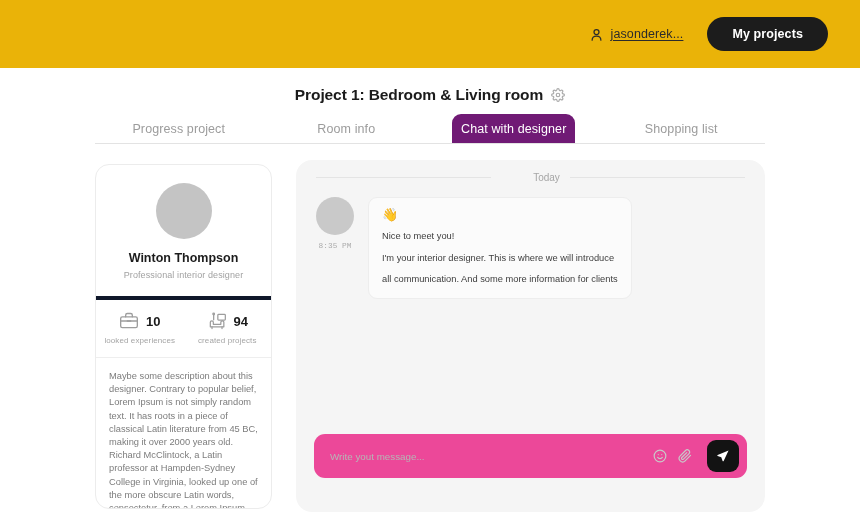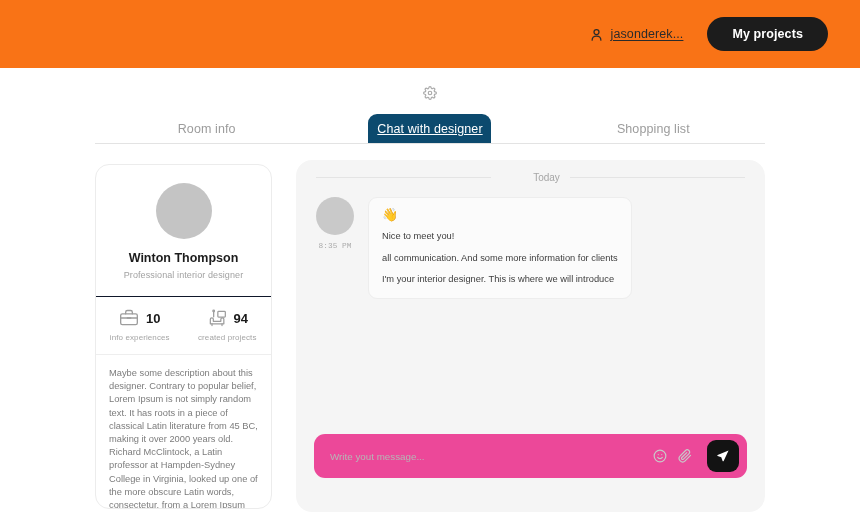--- a/index.html
+++ b/index.html
@@ -16,21 +16,21 @@
     color: #1a1a1a;
     position: relative;
   }
 
   
   .header {
     position: absolute;
     top: 0; left: 0;
     width: 860px;
     height: 68px;
-    background: #f97316;
+    background: #eab308;
     display: flex;
     align-items: center;
     justify-content: flex-end;
     padding-right: 32px;
   }
 
   .account {
     display: flex;
     align-items: center;
     gap: 7px;
@@ -109,27 +109,26 @@
     align-items: center;
     justify-content: center;
     font-size: 12.5px;
     color: #9c9c9c;
     cursor: pointer;
     height: 29px;
     letter-spacing: .1px;
   }
 
   .tab.active {
-    background: #0c4a6e;
+    background: #701a75;
     color: #ffffff;
     border-radius: 9px 9px 0 0;
     font-weight: normal;
     max-width: 123px;
     margin: 0 auto;
-    text-decoration: underline;
   }
 
   .tab-slot {
     flex: 1;
     display: flex;
     justify-content: center;
     align-items: flex-end;
   }
 
   
@@ -141,21 +140,21 @@
     height: 345px;
     background: #ffffff;
     border: 1px solid #ececec;
     border-radius: 14px;
     overflow: hidden;
   }
 
   .designer-top {
     padding: 18px 12px 16px;
     text-align: center;
-    border-bottom: 1px solid #0f172a;
+    border-bottom: 4px solid #0f172a;
   }
 
   .avatar-large {
     width: 56px;
     height: 56px;
     border-radius: 50%;
     background: #c4c4c4;
     margin: 0 auto 12px;
   }
 
@@ -366,29 +365,33 @@
         <circle cx="12" cy="8" r="4"></circle>
         <path d="M5 21c0-4 3.2-6.5 7-6.5S19 17 19 21"></path>
       </svg>
     </span>
     <span class="account-name">jasonderek...</span>
   </div>
   <button class="my-projects-btn">My projects</button>
 </div>
 
 <div class="title-row">
+  <span class="page-title">Project 1: Bedroom &amp; Living room</span>
   <span class="gear-icon">
     <svg viewBox="0 0 24 24" fill="none" stroke="currentColor" stroke-width="2" stroke-linecap="round" stroke-linejoin="round" width="14" height="14">
       <circle cx="12" cy="12" r="3"></circle>
       <path d="M19.4 15a1.65 1.65 0 0 0 .33 1.82l.06.06a2 2 0 1 1-2.83 2.83l-.06-.06a1.65 1.65 0 0 0-1.82-.33 1.65 1.65 0 0 0-1 1.51V21a2 2 0 1 1-4 0v-.09A1.65 1.65 0 0 0 9 19.4a1.65 1.65 0 0 0-1.82.33l-.06.06a2 2 0 1 1-2.83-2.83l.06-.06a1.65 1.65 0 0 0 .33-1.82 1.65 1.65 0 0 0-1.51-1H3a2 2 0 1 1 0-4h.09A1.65 1.65 0 0 0 4.6 9a1.65 1.65 0 0 0-.33-1.82l-.06-.06a2 2 0 1 1 2.83-2.83l.06.06A1.65 1.65 0 0 0 9 4.6a1.65 1.65 0 0 0 1-1.51V3a2 2 0 1 1 4 0v.09a1.65 1.65 0 0 0 1 1.51 1.65 1.65 0 0 0 1.82-.33l.06-.06a2 2 0 1 1 2.83 2.83l-.06.06a1.65 1.65 0 0 0-.33 1.82V9a1.65 1.65 0 0 0 1.51 1H21a2 2 0 1 1 0 4h-.09a1.65 1.65 0 0 0-1.51 1z"></path>
     </svg>
   </span>
 </div>
 
 <div class="tabs-wrap">
+  <div class="tab-slot">
+    <div class="tab">Progress project</div>
+  </div>
   <div class="tab-slot">
     <div class="tab">Room info</div>
   </div>
   <div class="tab-slot">
     <div class="tab active">Chat with designer</div>
   </div>
   <div class="tab-slot">
     <div class="tab">Shopping list</div>
   </div>
 </div>
@@ -406,21 +409,21 @@
         <span class="stat-icon">
           <svg viewBox="0 0 24 24" fill="none" stroke="currentColor" stroke-width="1.6" stroke-linecap="round" stroke-linejoin="round" width="20" height="20">
             <rect x="2" y="7" width="20" height="13" rx="2"></rect>
             <path d="M8 7V5a2 2 0 0 1 2-2h4a2 2 0 0 1 2 2v2"></path>
             <path d="M2 12h20"></path>
             <path d="M10 12h4"></path>
           </svg>
         </span>
         <span class="stat-value">10</span>
       </div>
-      <div class="stat-label">info experiences</div>
+      <div class="stat-label">looked experiences</div>
     </div>
 
     <div class="stat">
       <div class="stat-top">
         <span class="stat-icon">
           <svg viewBox="0 0 24 24" fill="none" stroke="currentColor" stroke-width="1.5" stroke-linecap="round" stroke-linejoin="round" width="20" height="20">
             <rect x="13" y="4" width="9" height="7" rx="1"></rect>
             <path d="M8 4.5v6"></path>
             <circle cx="8" cy="3.5" r="1"></circle>
             <path d="M4 13.5a1.8 1.8 0 0 1 3.6 0V16h9V13.5a1.8 1.8 0 0 1 3.6 0V19H4z"></path>
@@ -446,22 +449,22 @@
   </div>
 
   <div class="message-row">
     <div class="msg-side">
       <div class="avatar-small"></div>
       <div class="msg-time">8:35 PM</div>
     </div>
     <div class="bubble">
       <span class="bubble-emoji">👋</span>
       <div class="bubble-text">Nice to meet you!</div>
+      <div class="bubble-text">I'm your interior designer. This is where we will introduce</div>
       <div class="bubble-text">all communication. And some more information for clients</div>
-      <div class="bubble-text">I'm your interior designer. This is where we will introduce</div>
     </div>
   </div>
 
   <div class="composer">
     <input class="composer-input" type="text" placeholder="Write yout message..." style="">
     <div class="composer-actions">
       <span class="emoji-icon">
         <svg viewBox="0 0 24 24" fill="none" stroke="currentColor" stroke-width="2" stroke-linecap="round" stroke-linejoin="round" width="14" height="14">
           <circle cx="12" cy="12" r="10"></circle>
           <path d="M8 14.5s1.5 2 4 2 4-2 4-2"></path>

